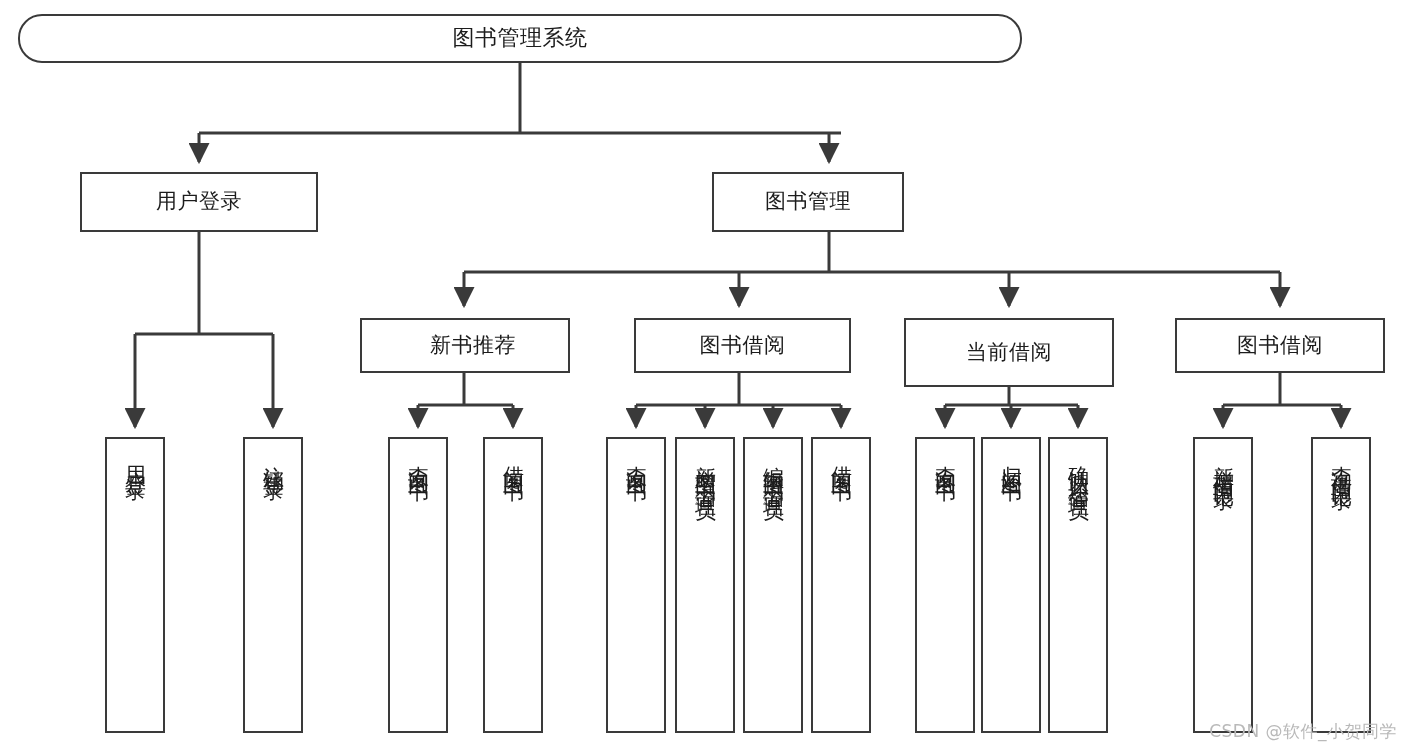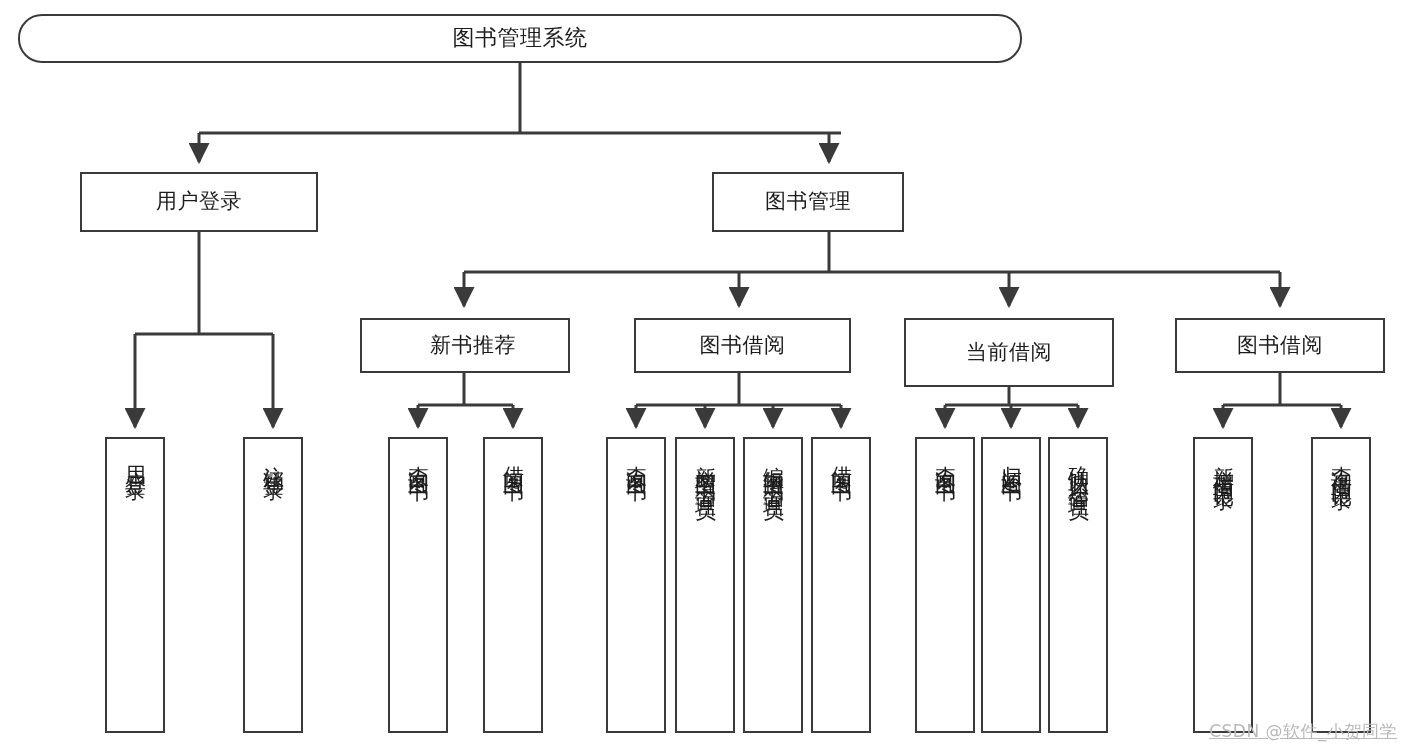--- a/index.html
+++ b/index.html
@@ -56,21 +56,20 @@
   }
   .watermark{
     position:absolute;
     right:8px;
     bottom:4px;
     font-size:17px;
     color:#b9b9b9;
     letter-spacing:0.5px;
     white-space:nowrap;
     user-select:none;
-    text-decoration:underline;
   }
 </style>
 </head>
 <body>
 
 <div id="canvas">
 
   <svg id="wires" viewBox="0 0 1405 747">
     <defs>
       <marker id="arrow" viewBox="0 0 10 10" refX="9" refY="5" markerWidth="7" markerHeight="7" orient="auto-start-reverse">

